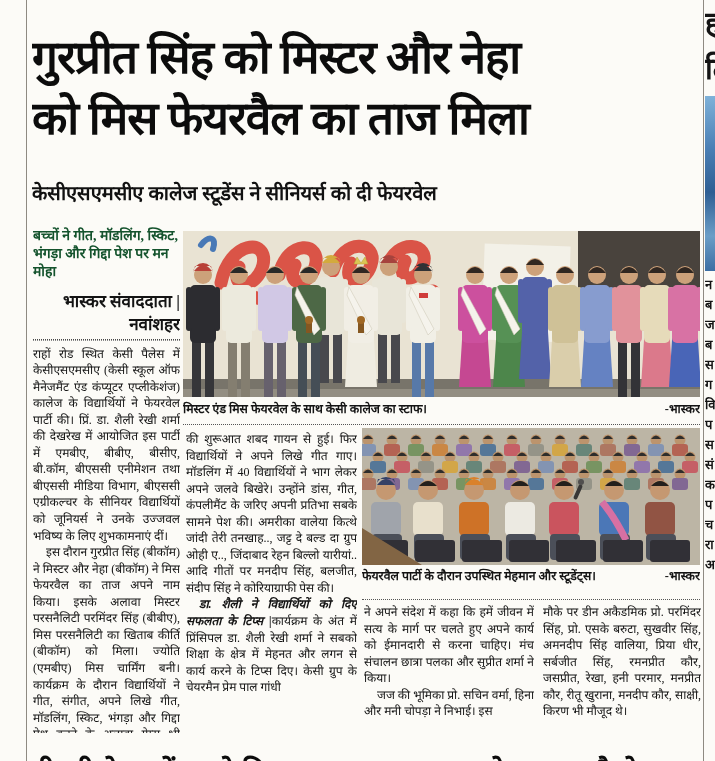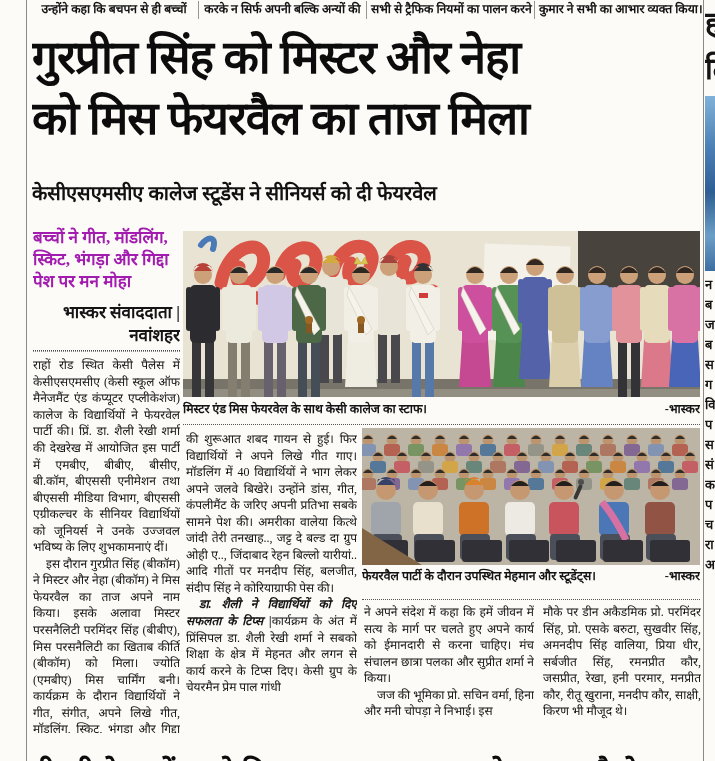--- a/index.html
+++ b/index.html
@@ -31,21 +31,21 @@
     font-weight:800; font-size:46px; line-height:1.33; letter-spacing:-1px;
     white-space:nowrap; overflow:hidden; color:#0c0c0c;
   }
   .subheadline{
     position:absolute; left:32px; top:179px; width:670px; height:38px;
     font-weight:700; font-size:20px; white-space:nowrap; overflow:hidden; color:#111;
   }
 
   
   .col1{position:absolute; left:33px; top:227px; width:147px; height:506px; overflow:hidden;}
-  .lede{font-size:17px; font-weight:800; line-height:1.3; color:#a21caf;}
+  .lede{font-size:14px; font-weight:800; line-height:1.3; color:#14532d;}
   .byline{font-size:17px; font-weight:800; text-align:right; margin-top:7px;}
   .dotrule{border-top:1px dotted #4a4a4a; height:2px; border-bottom:1px dotted #8a8a8a; margin:4px 0 5px;}
   .body-text{font-size:12px; line-height:1.38; text-align:justify;}
   .body-text p{margin:0;}
   .body-text p.indent{text-indent:13px;}
   .b{font-weight:800;font-style:italic;}
 
   
   .photo1{position:absolute; left:183px; top:231px; width:517px; height:166px; overflow:hidden; background:#e8e1d4;}
   .caption-row{
@@ -83,26 +83,20 @@
   .sliver-photo{width:10px; height:175px; background:linear-gradient(180deg,#7fb2d9 0%,#4a7fb5 30%,#2e5e93 55%,#6b9ec7 80%,#3c6ea3 100%); margin:4px 0;}
 </style>
 </head>
 <body>
 
 <div id="page" data-name="newspaper-page">
 
   <div class="vrule left" data-name="left-column-rule"></div>
   <div class="vrule right" data-name="right-column-rule"></div>
 
-  <div class="top-strip" data-name="top-adjacent-articles-strip">
-    <div class="cell" data-name="top-strip-fragment">उन्होंने कहा कि बचपन से ही बच्चों</div>
-    <div class="cell" data-name="top-strip-fragment">करके न सिर्फ अपनी बल्कि अन्यों की</div>
-    <div class="cell" data-name="top-strip-fragment">सभी से ट्रैफिक नियमों का पालन करने</div>
-    <div class="cell" data-name="top-strip-fragment">कुमार ने सभी का आभार व्यक्त किया।</div>
-  </div>
 
   <div class="headline" data-name="article-headline">
     <div data-name="headline-line-1">गुरप्रीत सिंह को मिस्टर और नेहा</div>
     <div data-name="headline-line-2">को मिस फेयरवैल का ताज मिला</div>
   </div>
   <div class="subheadline" data-name="article-subheadline">केसीएसएमसीए कालेज स्टूडेंस ने सीनियर्स को दी फेयरवेल</div>
 
   <div class="col1" data-name="article-column-1">
     <div class="lede" data-name="article-lede">बच्चों ने गीत, मॉडलिंग, स्किट, भंगड़ा और गिद्दा पेश पर मन मोहा</div>
     <div class="byline" data-name="article-byline">भास्कर संवाददाता | नवांशहर</div>

